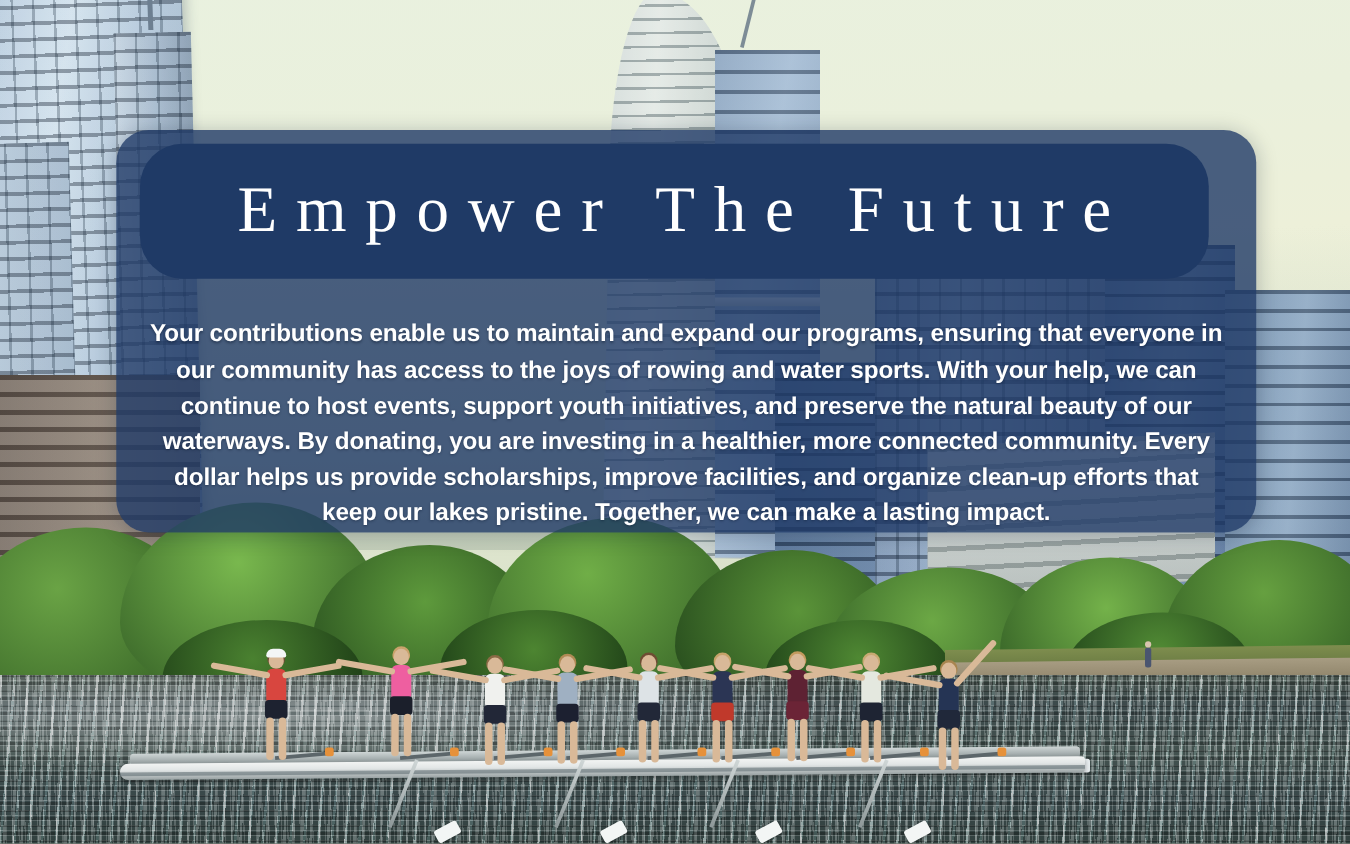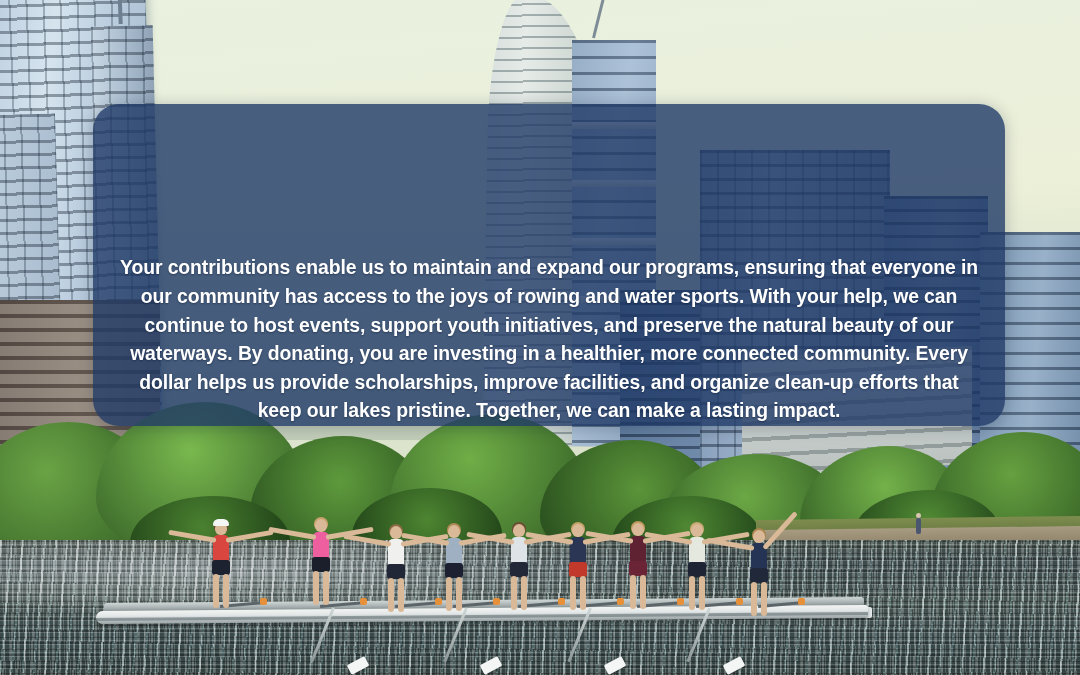--- a/index.html
+++ b/index.html
@@ -527,16 +527,19 @@
           <div class="r-shorts" style="background: rgb(32, 40, 58);"></div>
           <div class="r-legL"></div>
           <div class="r-legR"></div>
           <div class="r-armL"></div>
           <div class="r-armR up"></div>
         </div>
       </div>
   </div>
 
   <div class="panel">
+    <div class="title-banner">
+      <div class="title">Empower The Future</div>
+    </div>
     <p class="body-copy">Your contributions enable us to maintain and expand our programs, ensuring that everyone in our community has access to the joys of rowing and water sports. With your help, we can continue to host events, support youth initiatives, and preserve the natural beauty of our waterways. By donating, you are investing in a healthier, more connected community. Every dollar helps us provide scholarships, improve facilities, and organize clean-up efforts that keep our lakes pristine. Together, we can make a lasting impact.</p>
   </div>
 
 </div>
 
 </body></html>

